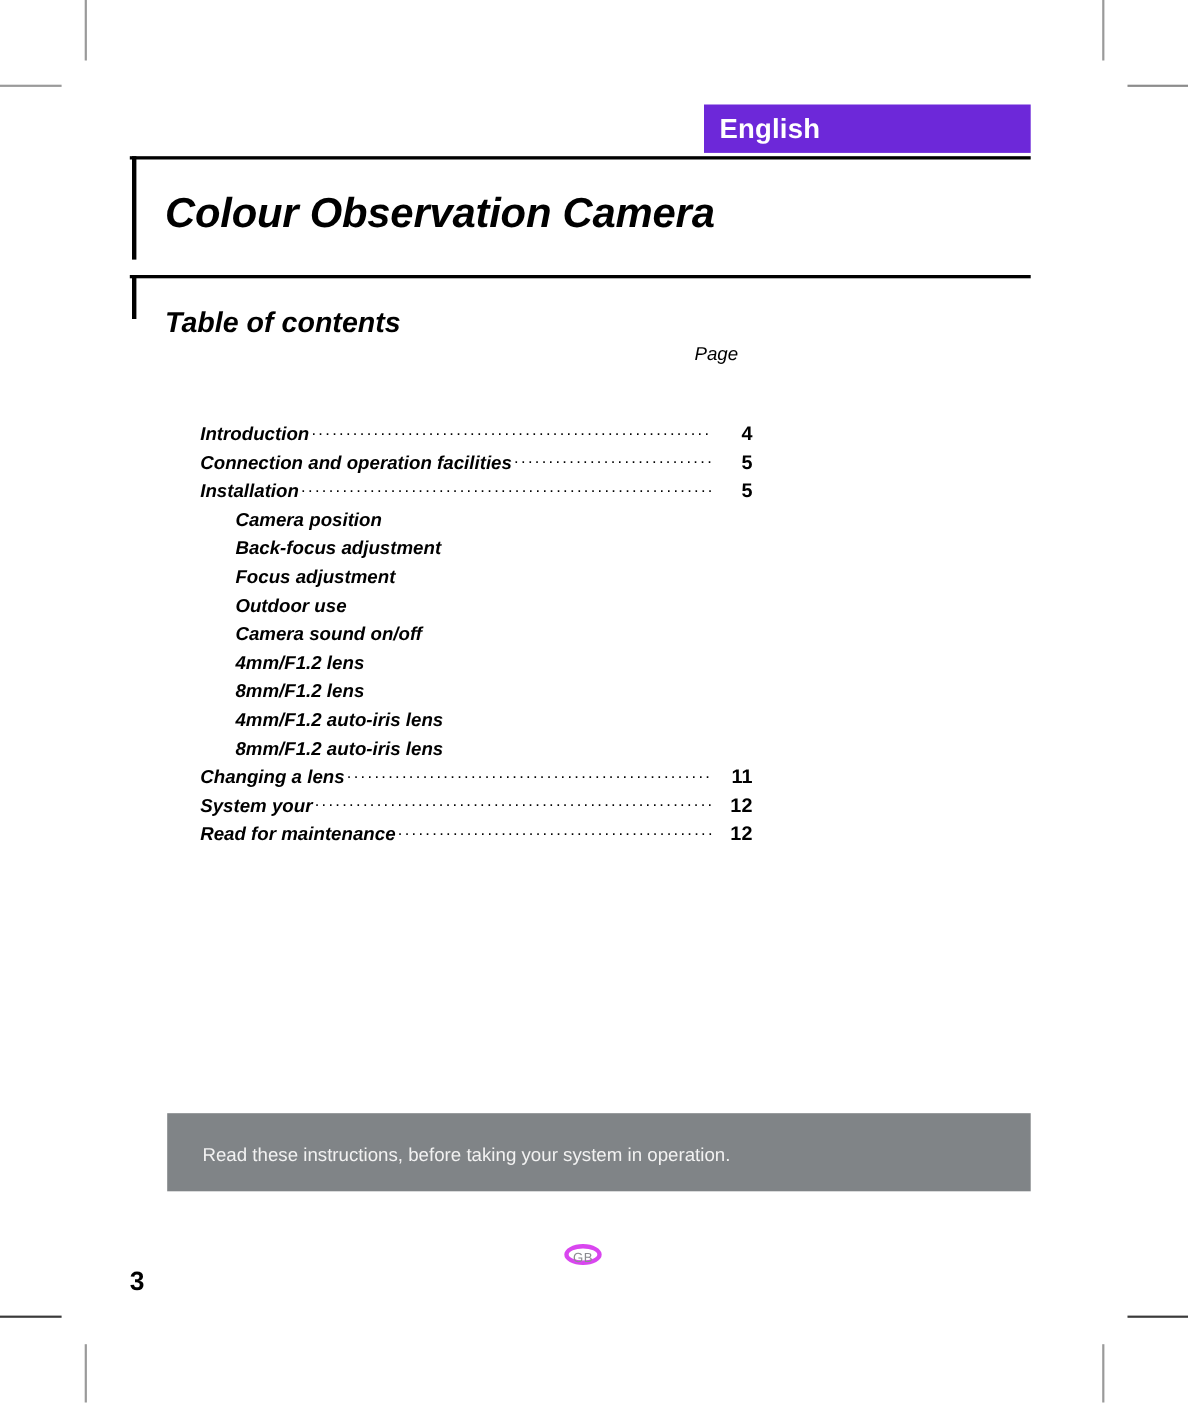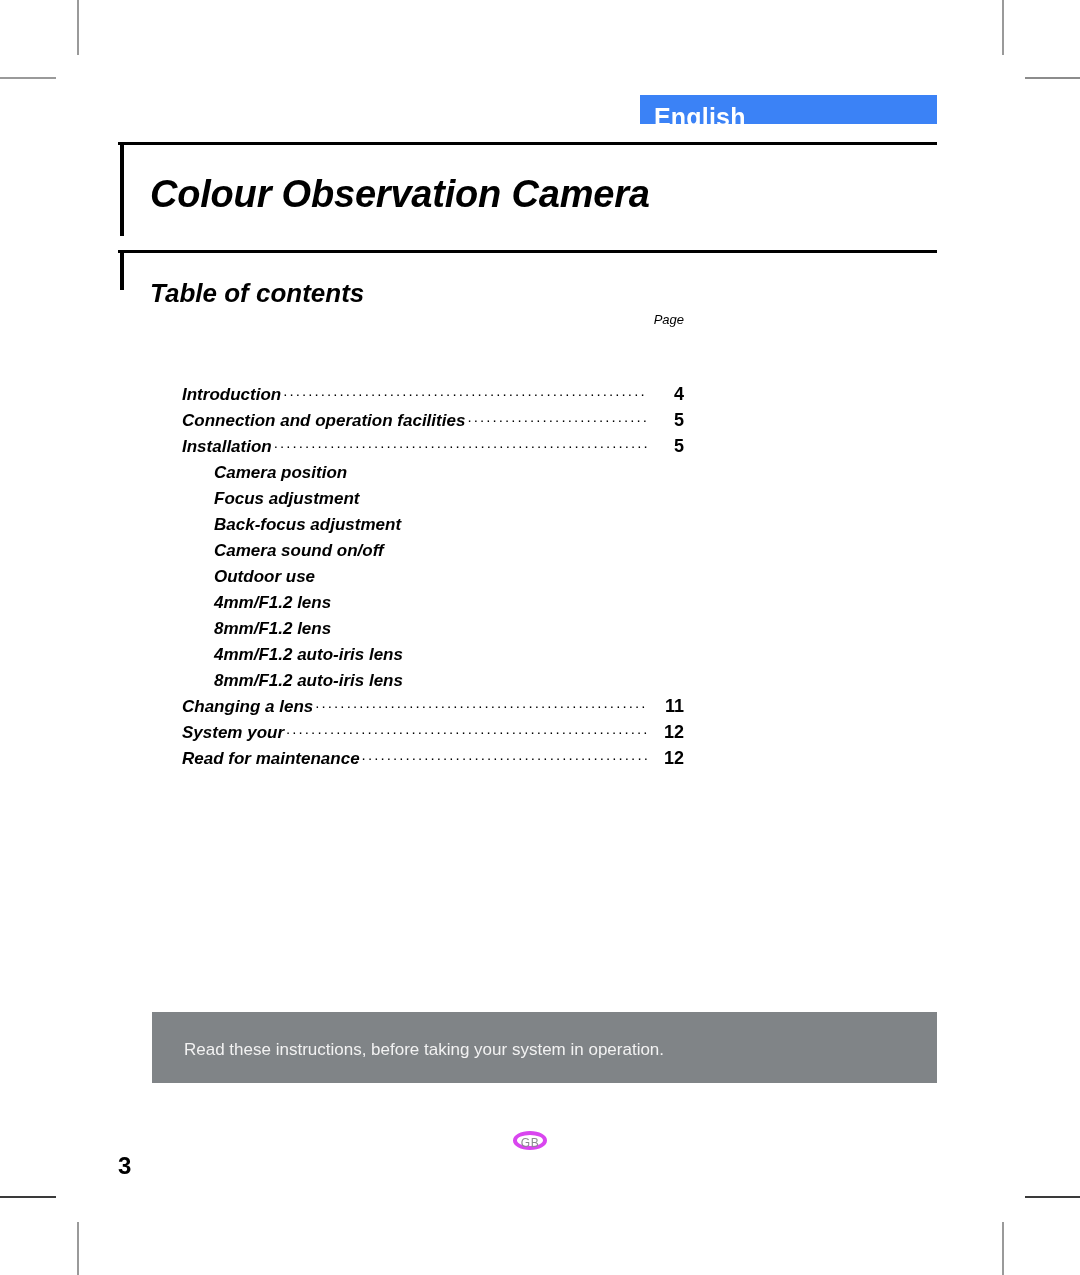--- a/index.html
+++ b/index.html
@@ -31,22 +31,22 @@
     left: 0; top: 0;
     width: 1080px; height: 1275px;
   }
 
   
   #language-banner {
     position: absolute;
     left: 640px;
     top: 95px;
     width: 297px;
-    height: 29px;
-    background: #3b82f6;
+    height: 44px;
+    background: #6d28d9;
     box-sizing: border-box;
   }
   #language-banner .label {
     position: absolute;
     left: 14px;
     top: 8px;
     color: #ffffff;
     font-size: 25px;
     font-weight: bold;
     letter-spacing: 0.2px;
@@ -110,23 +110,23 @@
 
   
   #toc {
     position: absolute;
     left: 182px;
     top: 312px;
     width: 502px;
   }
   #toc-page-label {
     position: absolute;
-    right: 0;
+    right: 13px;
     top: 0;
-    font-size: 13px;
+    font-size: 17px;
     font-style: italic;
     font-family: "Liberation Sans", sans-serif;
   }
   #toc-entries {
     position: absolute;
     left: 0;
     top: 49px;
     width: 502px;
   }
   .toc-row {
@@ -260,36 +260,36 @@
           <span class="txt">Installation</span>
           <span class="leader"></span>
           <span class="pg">5</span>
         </div>
         <div class="toc-row sub">
           <span class="txt">Camera position</span>
           <span class="leader"></span>
           <span class="pg"></span>
         </div>
         <div class="toc-row sub">
+          <span class="txt">Back-focus adjustment</span>
+          <span class="leader"></span>
+          <span class="pg"></span>
+        </div>
+        <div class="toc-row sub">
           <span class="txt">Focus adjustment</span>
           <span class="leader"></span>
           <span class="pg"></span>
         </div>
         <div class="toc-row sub">
-          <span class="txt">Back-focus adjustment</span>
+          <span class="txt">Outdoor use</span>
           <span class="leader"></span>
           <span class="pg"></span>
         </div>
         <div class="toc-row sub">
           <span class="txt">Camera sound on/off</span>
-          <span class="leader"></span>
-          <span class="pg"></span>
-        </div>
-        <div class="toc-row sub">
-          <span class="txt">Outdoor use</span>
           <span class="leader"></span>
           <span class="pg"></span>
         </div>
         <div class="toc-row sub">
           <span class="txt">4mm/F1.2 lens</span>
           <span class="leader"></span>
           <span class="pg"></span>
         </div>
         <div class="toc-row sub">
           <span class="txt">8mm/F1.2 lens</span>

